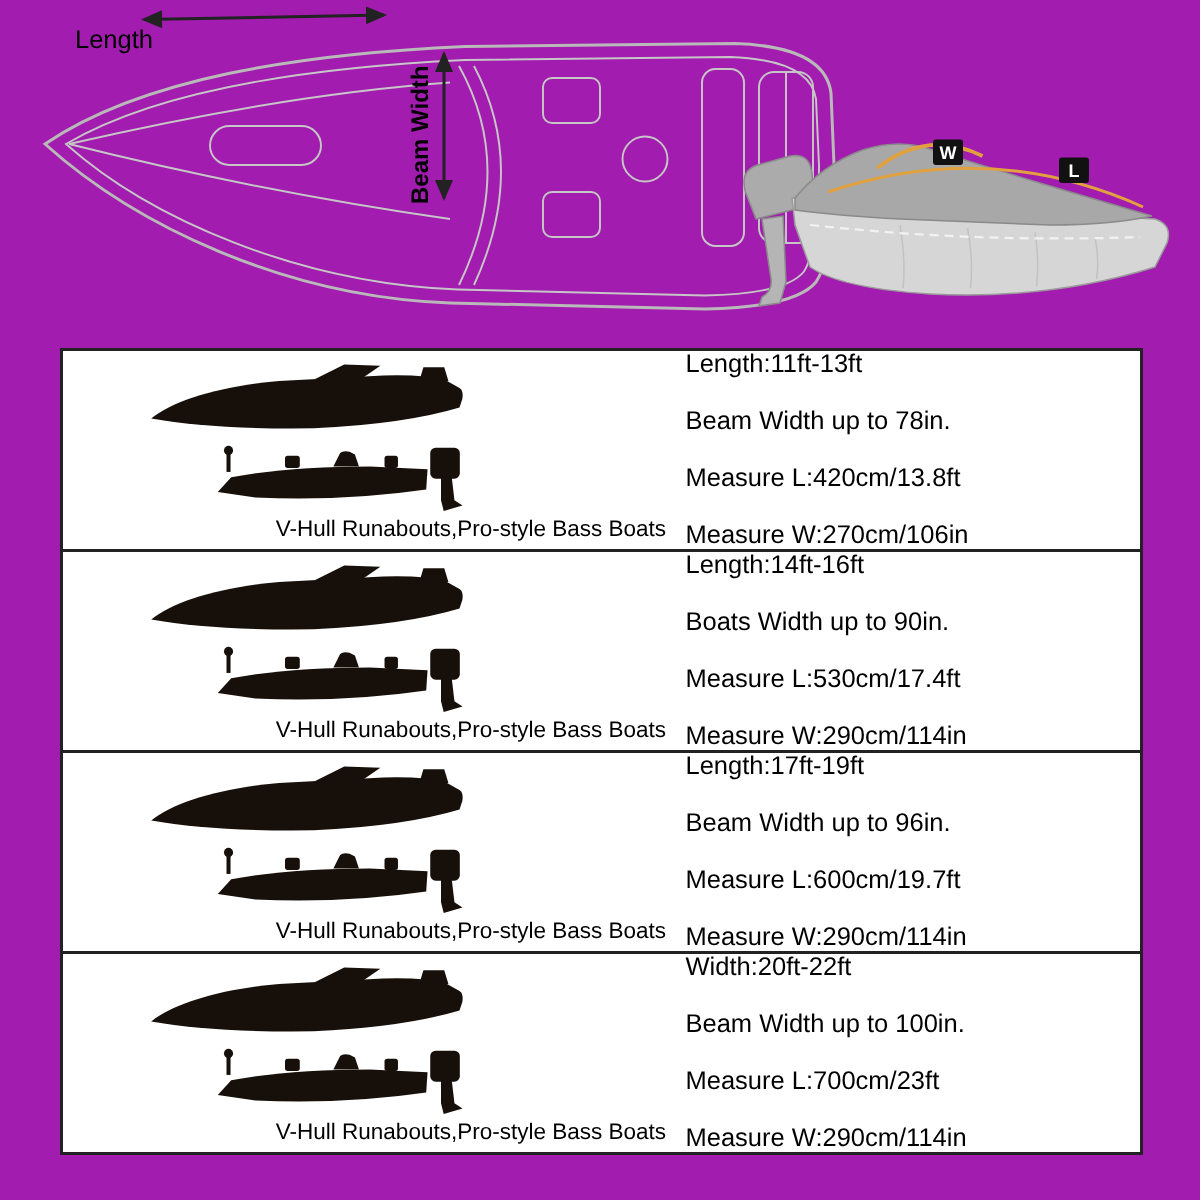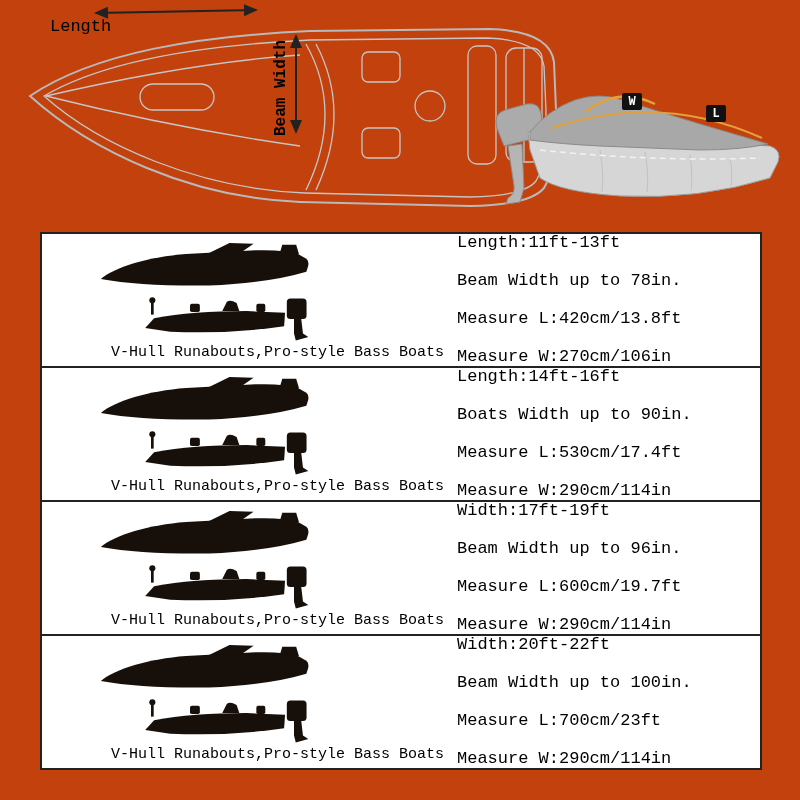--- a/index.html
+++ b/index.html
@@ -1,17 +1,17 @@
 <!DOCTYPE html>
 <html><head>
 <meta charset="utf-8">
 <style>
   html,body{margin:0;padding:0;background:#fff;}
-  .page{position:relative;width:800px;height:800px;background:#c2410c;overflow:hidden;
-        font-family:Liberation Mono, monospace;color:#111;}
+  .page{position:relative;width:800px;height:800px;background:#a21caf;overflow:hidden;
+        font-family:Liberation Sans, sans-serif;color:#111;}
   
   .top-art{position:absolute;left:0;top:0;}
   .length-label{position:absolute;left:50px;top:17px;font-size:17px;color:#000;}
   .beam-label{position:absolute;left:272px;top:136px;font-size:16px;font-weight:600;color:#000;
               transform:rotate(-90deg);transform-origin:0 0;white-space:nowrap;}
   .badge{position:absolute;width:20px;height:17px;background:#111;color:#fff;font-size:12px;
          font-weight:bold;display:flex;align-items:center;justify-content:center;border-radius:2px;}
   .badge-w{left:622px;top:93px;}
   .badge-l{left:706px;top:105px;}
   
@@ -136,21 +136,21 @@
 
     <section class="row">
       <svg class="boat-a" viewBox="0 0 230 54">
           <use href="#speedboat"></use>
         </svg>
       <svg class="boat-b" viewBox="0 0 220 58">
           <use href="#bassboat"></use>
         </svg>
       <div class="caption">V-Hull Runabouts,Pro-style Bass Boats</div>
       <div class="specs">
-        <div>Width:17ft-19ft</div>
+        <div>Length:17ft-19ft</div>
         <div>Beam Width up to 96in.</div>
         <div>Measure L:600cm/19.7ft</div>
         <div>Measure W:290cm/114in</div>
       </div>
     </section>
 
     <section class="row">
       <svg class="boat-a" viewBox="0 0 230 54">
           <use href="#speedboat"></use>
         </svg>

